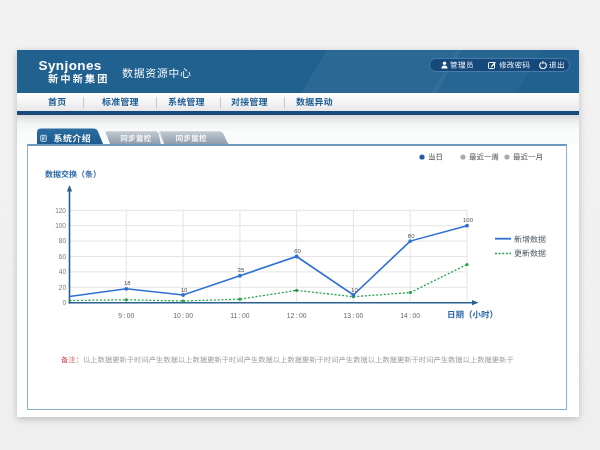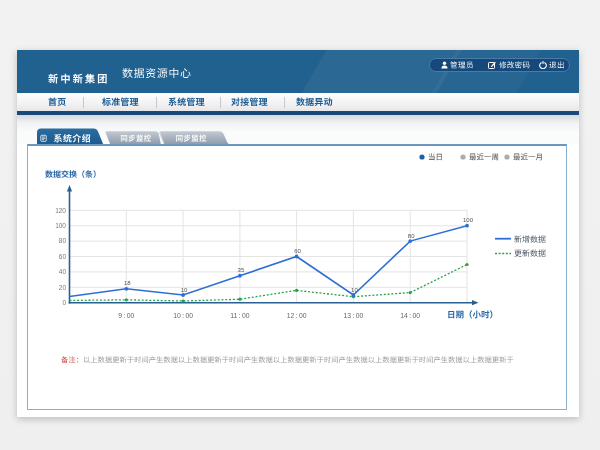--- a/index.html
+++ b/index.html
@@ -4,20 +4,21 @@
 html,body{width:600px;height:450px;background:#f0f0f0;font-family:"Liberation Sans",sans-serif;overflow:hidden}
 .abs{position:absolute}
 </style></head><body>
 <div class="abs" style="left:0;top:0;width:600px;height:450px;background:linear-gradient(180deg,#f2f2f2 0%,#efefef 100%)">
 <div class="abs" style="left:17px;top:50px;width:562px;height:367px;background:#fff;box-shadow:0 2px 7px rgba(0,0,0,0.22)">
 
 <div class="abs" style="left:0;top:0;width:562px;height:43px;background:#20618f;overflow:hidden">
 <div class="abs" style="left:295px;top:-10px;width:135px;height:70px;background:rgba(255,255,255,0.05);transform:skewX(-30deg)"></div>
 <div class="abs" style="left:425px;top:-10px;width:85px;height:70px;background:rgba(255,255,255,0.035);transform:skewX(-30deg)"></div>
 </div>
+<div style="position:absolute;left:21.5px;top:5.5px;"><span style="font:bold 13.5px 'Liberation Sans',sans-serif;color:#fff;letter-spacing:0.4px">S<span style="font-weight:bold">y</span>njones</span></div>
 <div style="position:absolute;left:31px;top:22.3px;">
         <svg width="59.5" height="13.4" viewBox="0 0 59.5 13.4" style="display:block;overflow:visible">
           <path d="M1.2 -2.3C1.0 -1.8 0.6 -1.2 0.3 -0.8C0.5 -0.6 0.9 -0.4 1.1 -0.2C1.5 -0.7 1.9 -1.4 2.1 -2.1ZM3.6 -2.0C3.9 -1.5 4.3 -0.8 4.4 -0.4L5.3 -0.9C5.2 -0.6 5.0 -0.2 4.8 0.1C5.1 0.2 5.6 0.6 5.8 0.8C6.7 -0.5 6.8 -2.6 6.8 -4.1V-4.2H7.8V0.9H9.0V-4.2H10.0V-5.3H6.8V-7.0C7.8 -7.1 8.9 -7.4 9.7 -7.7L8.8 -8.7C8.0 -8.3 6.8 -8.0 5.6 -7.8V-4.1C5.6 -3.2 5.6 -2.0 5.3 -0.9C5.1 -1.3 4.8 -2.0 4.4 -2.4ZM2.1 -6.7H3.6C3.5 -6.3 3.3 -5.8 3.2 -5.4H2.0L2.5 -5.6C2.4 -5.9 2.3 -6.4 2.1 -6.7ZM2.0 -8.5C2.1 -8.3 2.2 -8.0 2.3 -7.7H0.5V-6.7H1.9L1.1 -6.5C1.2 -6.2 1.3 -5.8 1.4 -5.4H0.4V-4.4H2.4V-3.6H0.5V-2.6H2.4V-0.4C2.4 -0.3 2.3 -0.3 2.2 -0.3C2.1 -0.3 1.8 -0.3 1.5 -0.3C1.6 0.0 1.8 0.5 1.8 0.7C2.3 0.7 2.8 0.7 3.1 0.6C3.4 0.4 3.5 0.1 3.5 -0.4V-2.6H5.2V-3.6H3.5V-4.4H5.4V-5.4H4.3C4.4 -5.8 4.6 -6.2 4.7 -6.6L3.9 -6.7H5.2V-7.7H3.6C3.4 -8.1 3.3 -8.5 3.1 -8.8Z M16.8 -8.8V-7.0H13.2V-1.7H14.4V-2.3H16.8V0.9H18.1V-2.3H20.4V-1.8H21.7V-7.0H18.1V-8.8ZM14.4 -3.5V-5.7H16.8V-3.5ZM20.4 -3.5H18.1V-5.7H20.4Z M25.8 -2.3C25.6 -1.8 25.2 -1.2 24.9 -0.8C25.1 -0.6 25.5 -0.4 25.7 -0.2C26.1 -0.7 26.5 -1.4 26.7 -2.1ZM28.2 -2.0C28.5 -1.5 28.9 -0.8 29.0 -0.4L29.9 -0.9C29.8 -0.6 29.6 -0.2 29.4 0.1C29.7 0.2 30.2 0.6 30.4 0.8C31.3 -0.5 31.4 -2.6 31.4 -4.1V-4.2H32.4V0.9H33.6V-4.2H34.6V-5.3H31.4V-7.0C32.4 -7.1 33.5 -7.4 34.3 -7.7L33.4 -8.7C32.6 -8.3 31.4 -8.0 30.2 -7.8V-4.1C30.2 -3.2 30.2 -2.0 29.9 -0.9C29.7 -1.3 29.4 -2.0 29.0 -2.4ZM26.7 -6.7H28.2C28.1 -6.3 27.9 -5.8 27.8 -5.4H26.6L27.1 -5.6C27.0 -5.9 26.9 -6.4 26.7 -6.7ZM26.6 -8.5C26.7 -8.3 26.8 -8.0 26.9 -7.7H25.1V-6.7H26.5L25.7 -6.5C25.8 -6.2 25.9 -5.8 26.0 -5.4H25.0V-4.4H27.0V-3.6H25.1V-2.6H27.0V-0.4C27.0 -0.3 26.9 -0.3 26.8 -0.3C26.7 -0.3 26.4 -0.3 26.1 -0.3C26.2 0.0 26.4 0.5 26.4 0.7C26.9 0.7 27.4 0.7 27.7 0.6C28.0 0.4 28.1 0.1 28.1 -0.4V-2.6H29.8V-3.6H28.1V-4.4H30.0V-5.4H28.9C29.0 -5.8 29.2 -6.2 29.3 -6.6L28.5 -6.7H29.8V-7.7H28.2C28.0 -8.1 27.9 -8.5 27.7 -8.8Z M41.4 -2.9V-2.3H37.4V-1.4H40.4C39.4 -0.8 38.2 -0.4 37.1 -0.2C37.3 0.1 37.7 0.6 37.8 0.9C39.1 0.5 40.4 -0.1 41.4 -0.9V0.9H42.6V-0.9C43.7 -0.2 45.0 0.5 46.2 0.8C46.3 0.5 46.7 0.1 47.0 -0.2C45.9 -0.4 44.7 -0.9 43.8 -1.4H46.7V-2.3H42.6V-2.9ZM41.9 -5.6V-5.2H39.8V-5.6ZM41.7 -8.5C41.8 -8.3 41.9 -8.0 42.0 -7.8H40.3C40.5 -8.0 40.7 -8.3 40.8 -8.5L39.6 -8.8C39.1 -7.9 38.3 -6.8 37.1 -6.0C37.4 -5.8 37.8 -5.4 38.0 -5.2C38.2 -5.3 38.4 -5.5 38.5 -5.7V-2.7H39.8V-3.0H46.4V-3.9H43.0V-4.3H45.7V-5.2H43.0V-5.6H45.7V-6.4H43.0V-6.8H46.2V-7.8H43.3C43.2 -8.1 43.0 -8.5 42.8 -8.8ZM41.9 -6.4H39.8V-6.8H41.9ZM41.9 -4.3V-3.9H39.8V-4.3Z M49.9 -8.4V0.9H51.2V0.6H57.4V0.9H58.7V-8.4ZM51.2 -0.5V-7.2H57.4V-0.5ZM54.6 -6.9V-5.8H51.7V-4.7H54.1C53.4 -3.8 52.3 -3.0 51.4 -2.5C51.7 -2.3 52.0 -1.9 52.2 -1.7C53.0 -2.1 53.8 -2.7 54.6 -3.5V-2.1C54.6 -2.0 54.6 -1.9 54.4 -1.9C54.3 -1.9 53.9 -1.9 53.5 -1.9C53.7 -1.6 53.9 -1.2 53.9 -0.8C54.5 -0.8 55.0 -0.9 55.4 -1.1C55.7 -1.2 55.8 -1.5 55.8 -2.1V-4.7H57.0V-5.8H55.8V-6.9Z" transform="translate(0 10.51)" fill="#fff"></path>
         </svg>
       </div>
 <div style="position:absolute;left:105px;top:15.5px;">
         <svg width="69.0" height="14.3" viewBox="0 0 69.0 14.3" style="display:block;overflow:visible">
           <path d="M4.9 -9.0C4.7 -8.6 4.3 -8.0 4.0 -7.6L4.6 -7.3C4.9 -7.7 5.2 -8.2 5.6 -8.7ZM1.0 -8.7C1.3 -8.3 1.6 -7.7 1.6 -7.3L2.3 -7.5C2.2 -7.9 1.9 -8.5 1.6 -9.0ZM4.5 -2.9C4.3 -2.3 3.9 -1.8 3.5 -1.4C3.1 -1.6 2.6 -1.8 2.2 -2.0C2.4 -2.2 2.6 -2.5 2.7 -2.9ZM1.2 -1.7C1.7 -1.5 2.4 -1.2 2.9 -0.9C2.2 -0.4 1.4 -0.1 0.5 0.2C0.6 0.3 0.8 0.6 0.8 0.8C1.9 0.5 2.8 0.1 3.6 -0.5C3.9 -0.3 4.3 -0.1 4.5 0.1L5.1 -0.5C4.8 -0.6 4.5 -0.8 4.1 -1.0C4.7 -1.7 5.2 -2.4 5.4 -3.4L5.0 -3.6L4.9 -3.6H3.1L3.3 -4.1L2.6 -4.3C2.5 -4.0 2.4 -3.8 2.3 -3.6H0.8V-2.9H1.9C1.7 -2.4 1.4 -2.0 1.2 -1.7ZM2.8 -9.3V-7.2H0.5V-6.5H2.6C2.0 -5.8 1.2 -5.1 0.4 -4.8C0.6 -4.6 0.8 -4.3 0.9 -4.2C1.6 -4.5 2.3 -5.1 2.8 -5.8V-4.4H3.6V-5.9C4.1 -5.6 4.8 -5.0 5.1 -4.8L5.5 -5.4C5.3 -5.6 4.3 -6.2 3.8 -6.5H5.8V-7.2H3.6V-9.3ZM6.9 -9.2C6.6 -7.2 6.1 -5.4 5.3 -4.2C5.5 -4.1 5.8 -3.8 5.9 -3.7C6.2 -4.1 6.4 -4.6 6.7 -5.1C6.9 -4.1 7.2 -3.1 7.6 -2.2C7.0 -1.1 6.2 -0.3 5.0 0.2C5.1 0.4 5.3 0.7 5.4 0.9C6.5 0.3 7.4 -0.5 8.0 -1.4C8.6 -0.5 9.3 0.3 10.1 0.8C10.3 0.6 10.5 0.3 10.7 0.1C9.8 -0.4 9.0 -1.2 8.5 -2.2C9.1 -3.3 9.4 -4.7 9.7 -6.3H10.4V-7.1H7.3C7.4 -7.7 7.6 -8.4 7.7 -9.0ZM8.9 -6.3C8.7 -5.1 8.5 -4.0 8.1 -3.0C7.6 -4.0 7.3 -5.1 7.1 -6.3Z M16.9 -2.6V0.9H17.6V0.4H21.0V0.8H21.8V-2.6H19.7V-4.0H22.1V-4.7H19.7V-5.9H21.8V-8.8H15.9V-5.4C15.9 -3.7 15.8 -1.3 14.7 0.4C14.9 0.5 15.2 0.7 15.4 0.9C16.3 -0.5 16.6 -2.3 16.7 -4.0H18.9V-2.6ZM16.7 -8.0H21.0V-6.6H16.7ZM16.7 -5.9H18.9V-4.7H16.7L16.7 -5.4ZM17.6 -0.2V-1.9H21.0V-0.2ZM13.4 -9.2V-7.0H12.1V-6.2H13.4V-3.8C12.9 -3.7 12.3 -3.5 11.9 -3.4L12.1 -2.6L13.4 -3.0V-0.2C13.4 0.0 13.4 0.0 13.2 0.0C13.1 0.1 12.7 0.1 12.2 0.0C12.3 0.3 12.4 0.6 12.4 0.8C13.1 0.8 13.6 0.8 13.8 0.6C14.1 0.5 14.2 0.3 14.2 -0.2V-3.3L15.5 -3.7L15.4 -4.4L14.2 -4.1V-6.2H15.4V-7.0H14.2V-9.2Z M24.1 -8.3C24.9 -8.0 25.9 -7.5 26.4 -7.1L26.9 -7.7C26.4 -8.1 25.3 -8.6 24.6 -8.8ZM23.7 -5.4 24.0 -4.7C24.9 -5.0 26.0 -5.3 27.1 -5.7L26.9 -6.4C25.7 -6.0 24.6 -5.7 23.7 -5.4ZM25.2 -4.1V-1.0H26.0V-3.3H31.5V-1.1H32.3V-4.1ZM28.4 -3.0C28.1 -1.2 27.2 -0.2 23.8 0.2C23.9 0.4 24.1 0.7 24.1 0.9C27.8 0.4 28.8 -0.8 29.2 -3.0ZM28.9 -0.8C30.3 -0.4 32.1 0.4 33.0 0.8L33.5 0.2C32.5 -0.3 30.7 -1.0 29.3 -1.4ZM28.5 -9.2C28.2 -8.4 27.7 -7.5 26.8 -6.8C27.0 -6.7 27.2 -6.5 27.4 -6.3C27.8 -6.7 28.2 -7.1 28.5 -7.6H29.8C29.5 -6.4 28.8 -5.4 26.8 -4.9C26.9 -4.8 27.1 -4.5 27.2 -4.3C28.7 -4.7 29.6 -5.5 30.2 -6.4C30.8 -5.4 31.9 -4.7 33.1 -4.4C33.3 -4.6 33.5 -4.9 33.6 -5.0C32.3 -5.3 31.1 -6.0 30.5 -7.0C30.5 -7.2 30.6 -7.4 30.7 -7.6H32.3C32.1 -7.2 31.9 -6.9 31.8 -6.6L32.5 -6.4C32.8 -6.8 33.1 -7.5 33.4 -8.1L32.8 -8.3L32.7 -8.2H28.9C29.1 -8.5 29.2 -8.8 29.3 -9.1Z M40.7 -4.5H44.1V-3.5H40.7ZM40.7 -6.0H44.1V-5.1H40.7ZM40.4 -2.3C40.0 -1.5 39.5 -0.7 39.0 -0.2C39.2 -0.1 39.5 0.1 39.7 0.2C40.2 -0.4 40.7 -1.2 41.1 -2.0ZM43.5 -2.1C43.9 -1.4 44.4 -0.4 44.7 0.1L45.4 -0.2C45.2 -0.8 44.6 -1.7 44.2 -2.3ZM35.8 -8.5C36.4 -8.2 37.2 -7.6 37.6 -7.3L38.1 -7.9C37.7 -8.3 36.8 -8.8 36.2 -9.1ZM35.2 -5.6C35.8 -5.2 36.7 -4.7 37.1 -4.4L37.6 -5.1C37.1 -5.4 36.3 -5.8 35.7 -6.2ZM35.4 0.3 36.2 0.7C36.7 -0.3 37.3 -1.7 37.8 -2.8L37.1 -3.3C36.6 -2.0 35.9 -0.6 35.4 0.3ZM38.5 -8.7V-5.7C38.5 -3.9 38.4 -1.4 37.2 0.4C37.3 0.5 37.7 0.7 37.8 0.8C39.1 -1.0 39.3 -3.8 39.3 -5.7V-8.0H45.3V-8.7ZM41.9 -7.8C41.9 -7.5 41.8 -7.0 41.6 -6.7H40.0V-2.9H41.9V0.0C41.9 0.1 41.9 0.2 41.8 0.2C41.6 0.2 41.1 0.2 40.6 0.2C40.7 0.4 40.8 0.7 40.8 0.9C41.6 0.9 42.1 0.9 42.4 0.8C42.7 0.6 42.7 0.4 42.7 0.0V-2.9H44.8V-6.7H42.4C42.6 -7.0 42.7 -7.3 42.9 -7.6Z M51.4 -9.2V-7.3H47.5V-2.0H48.3V-2.7H51.4V0.9H52.3V-2.7H55.5V-2.1H56.3V-7.3H52.3V-9.2ZM48.3 -3.5V-6.5H51.4V-3.5ZM55.5 -3.5H52.3V-6.5H55.5Z M61.2 -6.2V-0.7C61.2 0.4 61.6 0.7 62.8 0.7C63.0 0.7 64.7 0.7 65.0 0.7C66.2 0.7 66.5 0.1 66.6 -2.0C66.4 -2.1 66.0 -2.2 65.8 -2.4C65.8 -0.5 65.7 -0.1 65.0 -0.1C64.6 -0.1 63.1 -0.1 62.9 -0.1C62.2 -0.1 62.1 -0.2 62.1 -0.7V-6.2ZM59.5 -5.3C59.3 -4.0 59.0 -2.3 58.5 -1.2L59.3 -0.8C59.8 -2.0 60.1 -3.9 60.3 -5.2ZM66.4 -5.3C67.0 -4.0 67.6 -2.3 67.8 -1.2L68.6 -1.5C68.4 -2.6 67.8 -4.3 67.1 -5.6ZM61.8 -8.3C62.8 -7.6 64.1 -6.5 64.7 -5.8L65.3 -6.4C64.7 -7.1 63.4 -8.2 62.3 -8.9Z" transform="translate(0 11.22)" fill="#fff"></path>
         </svg>
       </div>

